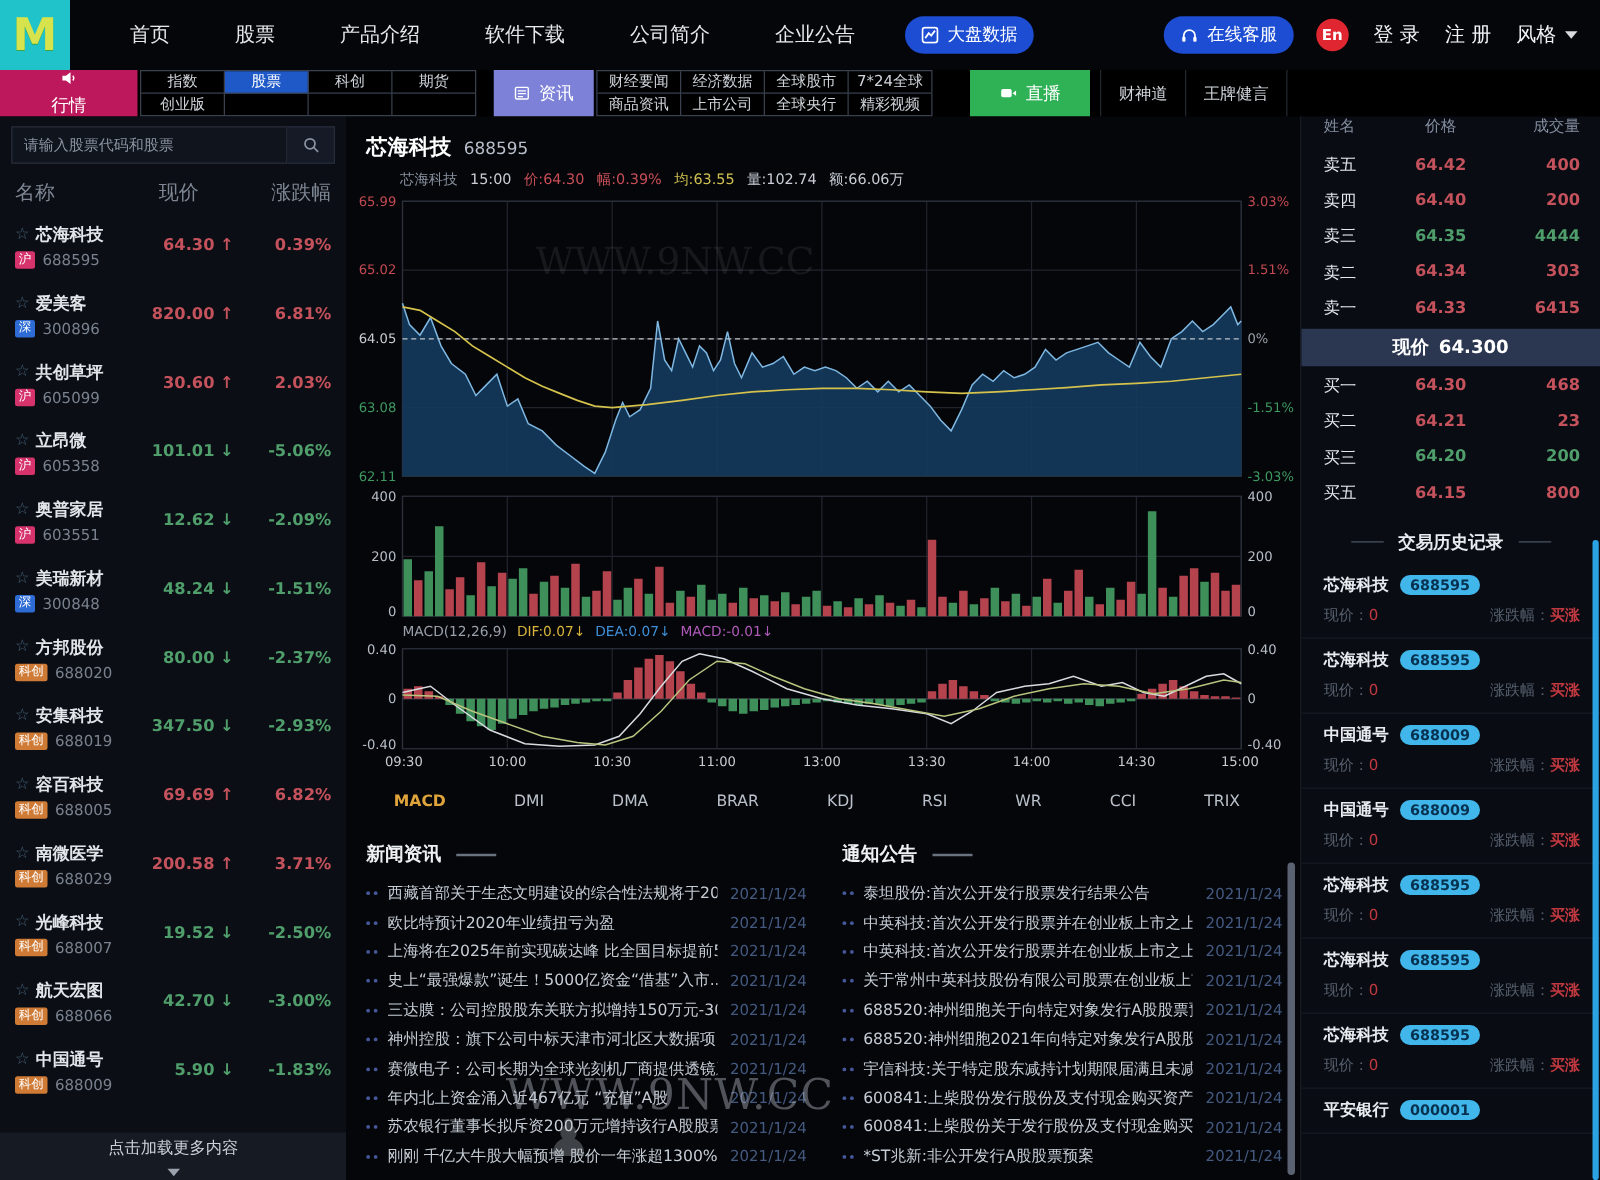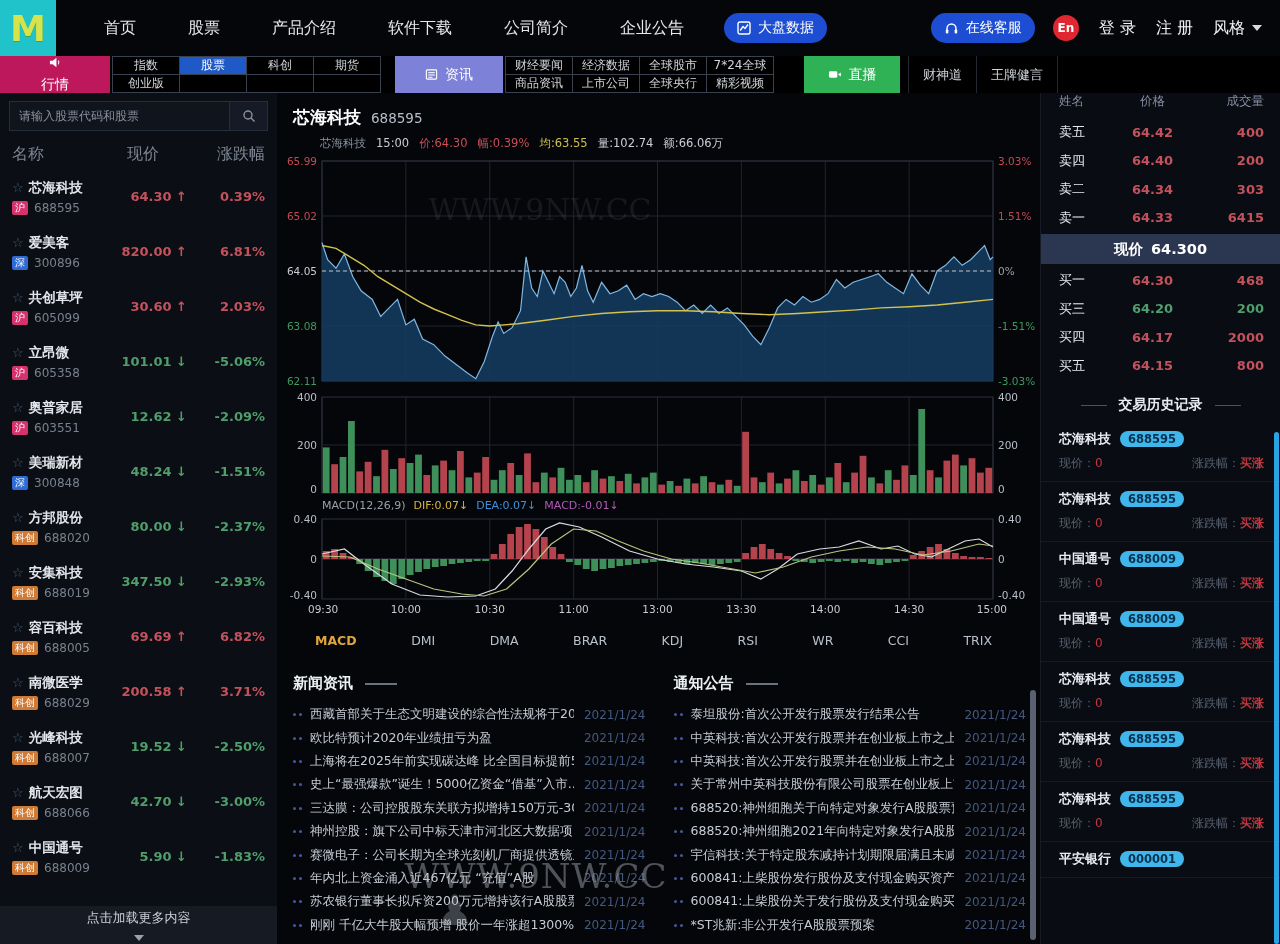--- a/index.html
+++ b/index.html
@@ -18,21 +18,21 @@
   .spacer{flex:1;}
   .lang-badge{width:26px;height:26px;border-radius:50%;background:#e02630;color:#fff;font-size:12px;font-weight:700;
         display:flex;align-items:center;justify-content:center;margin-left:18px;cursor:pointer;}
   .tn-link{color:#f2f3f5;font-size:16px;margin-left:20px;cursor:pointer;white-space:nowrap;}
   .style-menu{display:flex;align-items:center;gap:7px;margin-right:18px;}
   .caret-down{width:0;height:0;border-left:5px solid transparent;border-right:5px solid transparent;border-top:6px solid #d8dadd;}
   
   .subnav{position:absolute;top:56px;left:0;right:0;height:37px;background:#000;display:flex;align-items:stretch;z-index:19;}
   .sq-btn{display:flex;align-items:center;justify-content:center;gap:7px;color:#fff;font-size:14px;cursor:pointer;flex:0 0 auto;}
   .btn-quotes{width:110px;background:#be185d;flex-direction:column;}
-  .btn-info{width:108px;background:#7d82d8;margin-left:14px;}
+  .btn-info{width:80px;background:#7d82d8;margin-left:14px;}
   .btn-live{width:96px;background:#2fb156;margin-left:30px;}
   .sn-grid{display:flex;flex-direction:column;border:1px solid #39404e;flex:0 0 auto;margin-left:2px;}
   .sn-row{display:flex;flex:1;}
   .sn-row:first-child .sn-cell{border-bottom:1px solid #39404e;}
   .sn-cell{width:66px;display:flex;align-items:center;justify-content:center;font-size:12px;color:#d0d4da;
            border-right:1px solid #39404e;cursor:pointer;white-space:nowrap;}
   .sn-cell:last-child{border-right:none;}
   .sn-cell.active{background:#1f59c8;color:#fff;}
   .sn-cell.empty{cursor:default;}
   .tail-item{display:flex;align-items:center;justify-content:center;padding:0 14px;color:#d0d4da;font-size:13px;
@@ -827,20 +827,25 @@
           <span class="ob-label">卖五</span>
           <span class="ob-price up">64.42</span>
           <span class="ob-vol up">400</span>
         </div>
         <div class="ob-row">
           <span class="ob-label">卖四</span>
           <span class="ob-price up">64.40</span>
           <span class="ob-vol up">200</span>
         </div>
         <div class="ob-row">
+          <span class="ob-label">卖三</span>
+          <span class="ob-price down">64.35</span>
+          <span class="ob-vol down">4444</span>
+        </div>
+        <div class="ob-row">
           <span class="ob-label">卖二</span>
           <span class="ob-price up">64.34</span>
           <span class="ob-vol up">303</span>
         </div>
         <div class="ob-row">
           <span class="ob-label">卖一</span>
           <span class="ob-price up">64.33</span>
           <span class="ob-vol up">6415</span>
         </div>
       </div>
@@ -848,28 +853,28 @@
       <span>现价</span>
         <span>64.300</span>
     </div>
     <div id="ob-buys">
         <div class="ob-row">
           <span class="ob-label">买一</span>
           <span class="ob-price up">64.30</span>
           <span class="ob-vol up">468</span>
         </div>
         <div class="ob-row">
+          <span class="ob-label">买二</span>
+          <span class="ob-price up">64.21</span>
+          <span class="ob-vol up">23</span>
+        </div>
+        <div class="ob-row">
           <span class="ob-label">买三</span>
           <span class="ob-price down">64.20</span>
           <span class="ob-vol down">200</span>
-        </div>
-        <div class="ob-row">
-          <span class="ob-label">买四</span>
-          <span class="ob-price up">64.17</span>
-          <span class="ob-vol up">2000</span>
         </div>
         <div class="ob-row">
           <span class="ob-label">买五</span>
           <span class="ob-price up">64.15</span>
           <span class="ob-vol up">800</span>
         </div>
       </div>
     <div class="hist-title">
       <span class="h-dash"></span>
       <span>交易历史记录</span>

